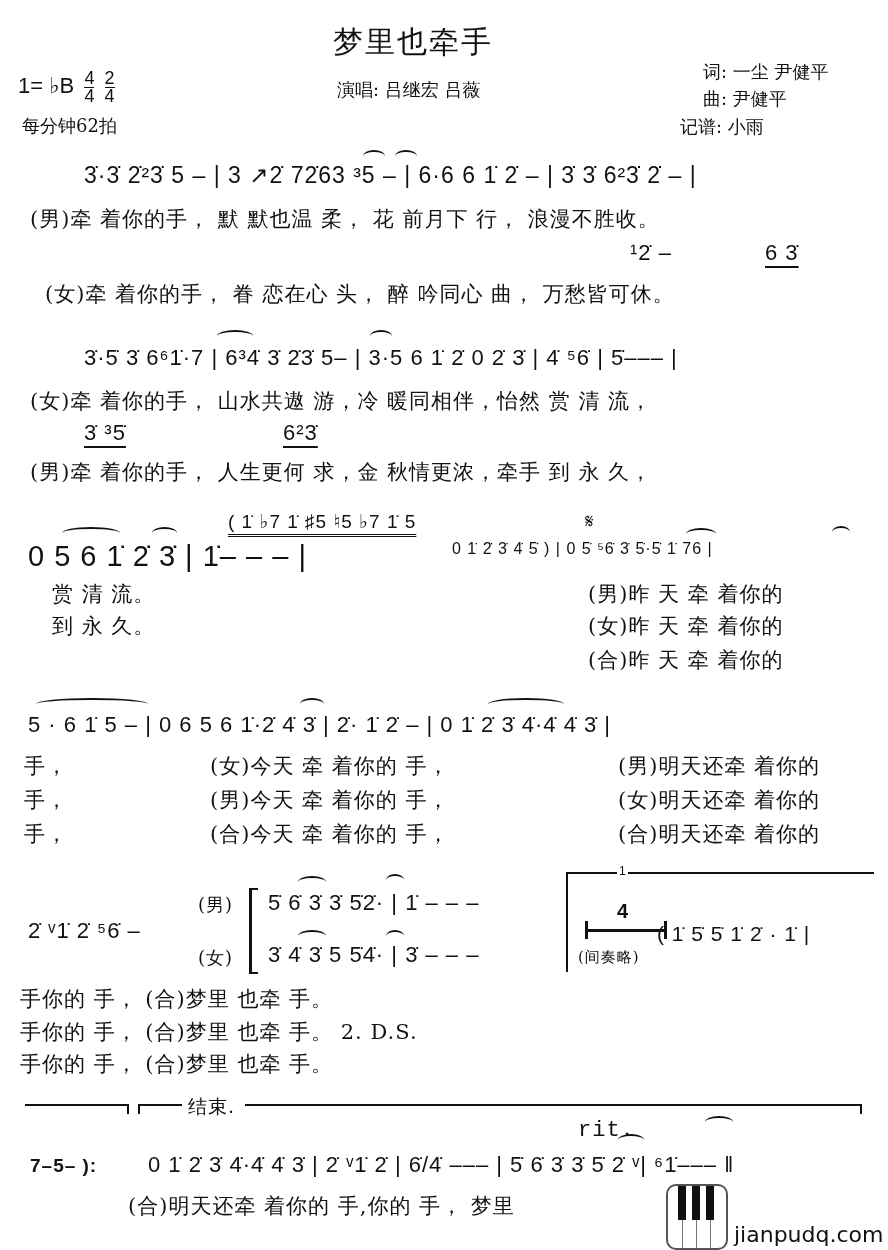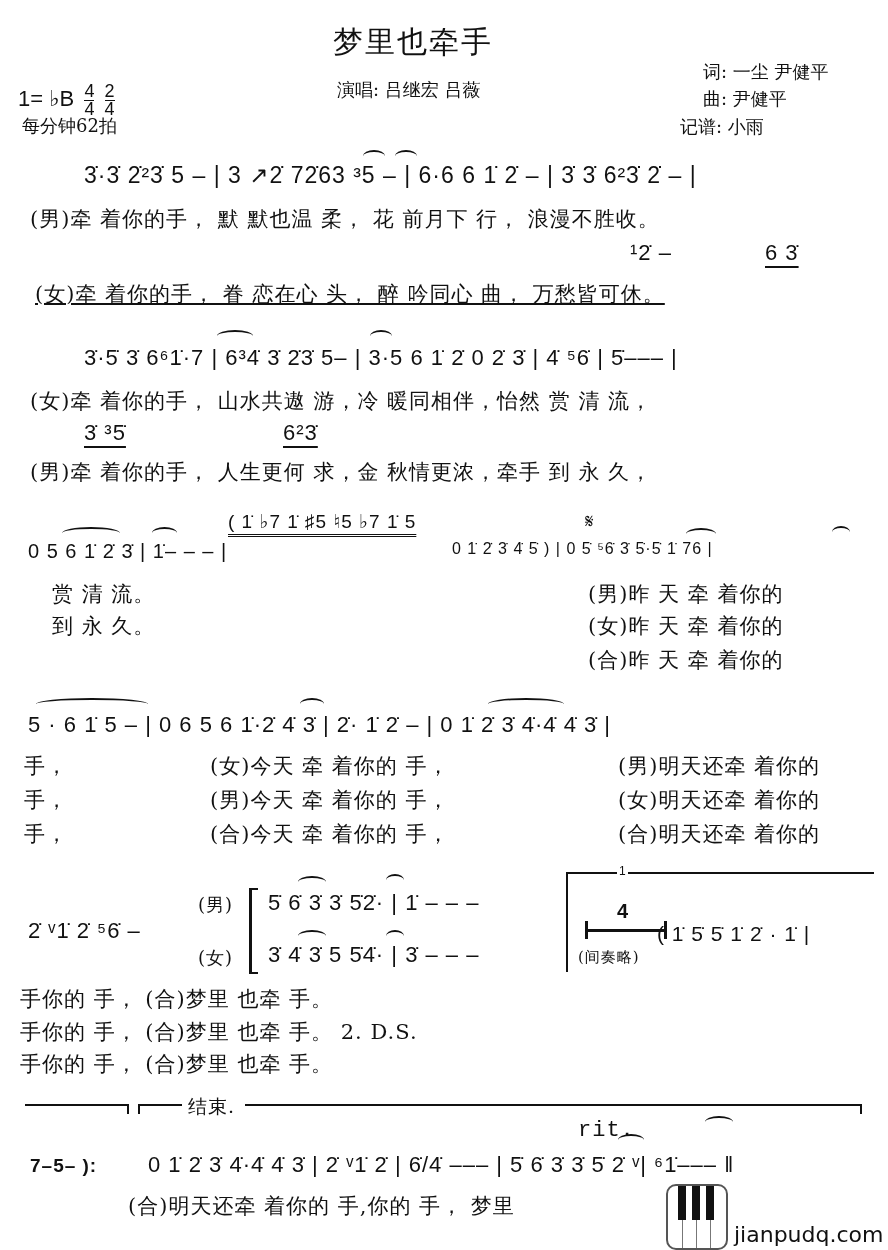--- a/index.html
+++ b/index.html
@@ -3,21 +3,21 @@
 <meta charset="utf-8">
 <style>
   html, body { margin: 0; padding: 0; background: #ffffff; }
   body {
     width: 888px; height: 1250px; position: relative; overflow: hidden;
     font-family: "DejaVu Sans", sans-serif; color: #111;
   }
   .abs { position: absolute; white-space: nowrap; }
   .title { font-family: Liberation Sans, sans-serif; font-size: 30px; letter-spacing: 2px; }
   .meta { font-family: "DejaVu Serif", serif; font-size: 18px; }
-  .key { font-family: "Liberation Sans", sans-serif; font-size: 22px; margin-top: 13px; }
+  .key { font-family: "Liberation Sans", sans-serif; font-size: 22px; }
   .frac { display: inline-block; vertical-align: middle; text-align: center; line-height: 17px; font-size: 18px; margin-left: 4px; }
   .frac span { display: block; }
   .frac .num { border-bottom: 1px solid #111; }
 
   .notes { font-family: "Liberation Sans", sans-serif; font-size: 25px; letter-spacing: 1px; }
   .lyric { font-family: "DejaVu Serif", serif; font-size: 21px; letter-spacing: 1px; }
   .small { font-family: "Liberation Sans", sans-serif; font-size: 16px; }
   .ul { text-decoration: underline; text-underline-offset: 6px; text-decoration-thickness: 2px; }
   .dul { text-decoration: underline double; text-underline-offset: 6px; text-decoration-thickness: 1px; }
   .hline { position: absolute; height: 2px; background: #111; }
@@ -54,31 +54,31 @@
 <div class="abs meta" style="left:703px; top:60px;">词: 一尘 尹健平</div>
 <div class="abs meta" style="left:703px; top:87px;">曲: 尹健平</div>
 <div class="abs meta" style="left:680px; top:115px;">记谱: 小雨</div>
 
 <div class="abs notes" style="left:84px; top:162px; font-size:23px;">3̇·3̇ 2̇²3̇ 5 – | 3 ↗2̇ 72̇63 ³5 – | 6·6 6 1̇  2̇ – | 3̇ 3̇ 6²3̇ 2̇ – |</div>
 <div class="arc" style="left:363px; top:150px; width:22px;"></div>
 <div class="arc" style="left:395px; top:150px; width:22px;"></div>
 <div class="abs lyric" style="left:30px; top:205px;">(男)牵 着你的手，  默 默也温  柔，  花 前月下 行，  浪漫不胜收。</div>
 <div class="abs notes" style="left:630px; top:240px; font-size:22px;">¹2̇ –</div>
 <div class="abs notes ul" style="left:765px; top:240px; font-size:22px;">6 3̇</div>
-<div class="abs lyric" style="left:35px; top:280px;text-decoration:underline;">(女)牵 着你的手，  眷 恋在心  头，  醉 吟同心 曲，  万愁皆可休。</div>
+<div class="abs lyric" style="left:45px; top:280px;">(女)牵 着你的手，  眷 恋在心  头，  醉 吟同心 曲，  万愁皆可休。</div>
 
 <div class="abs notes" style="left:84px; top:345px; font-size:22px;">3̇·5̇ 3̇ 6⁶1̇·7 | 6³4̇ 3̇ 2̇3̇ 5– | 3·5 6 1̇ 2̇ 0 2̇ 3̇ | 4̇ ⁵6̇ | 5̇––– |</div>
 <div class="arc" style="left:217px; top:330px; width:36px;"></div>
 <div class="arc" style="left:370px; top:330px; width:22px;"></div>
 <div class="abs lyric" style="left:30px; top:387px;">(女)牵 着你的手，  山水共遨  游，冷 暖同相伴，怡然 赏 清 流，</div>
 <div class="abs notes ul" style="left:84px; top:420px; font-size:22px;">3̇ ³5̇</div>
 <div class="abs notes ul" style="left:283px; top:420px; font-size:22px;">6²3̇</div>
 <div class="abs lyric" style="left:30px; top:458px;">(男)牵 着你的手，  人生更何  求，金 秋情更浓，牵手 到 永 久，</div>
 
-<div class="abs notes" style="left:28px; top:540px; font-size:20px;">0 5 6 1̇ 2̇ 3̇ | 1̇–  –  – |</div>
+<div class="abs notes" style="left:28px; top:540px; font-size:29px;">0 5 6 1̇ 2̇ 3̇ | 1̇–  –  – |</div>
 <div class="arc" style="left:62px; top:527px; width:58px;"></div>
 <div class="arc" style="left:152px; top:527px; width:25px;"></div>
 <div class="abs notes dul" style="left:228px; top:510px; font-size:19px;">( 1̇ ♭7 1̇ ♯5   ♮5 ♭7 1̇ 5</div>
 <div class="abs notes" style="left:585px; top:510px; font-size:20px;">𝄋</div>
 <div class="abs notes" style="left:452px; top:540px; font-size:16px;">0 1̇ 2̇ 3̇  4̇ 5̇ ) | 0 5̇ ⁵6̇ 3̇ 5̇·5̇ 1̇ 76 |</div>
 <div class="arc" style="left:686px; top:528px; width:30px;"></div>
 <div class="arc" style="left:832px; top:526px; width:18px;"></div>
 <div class="abs lyric" style="left:52px; top:580px;">赏    清    流。</div>
 <div class="abs lyric" style="left:52px; top:612px;">到    永    久。</div>
 <div class="abs lyric" style="left:588px; top:580px;">(男)昨 天   牵 着你的</div>

